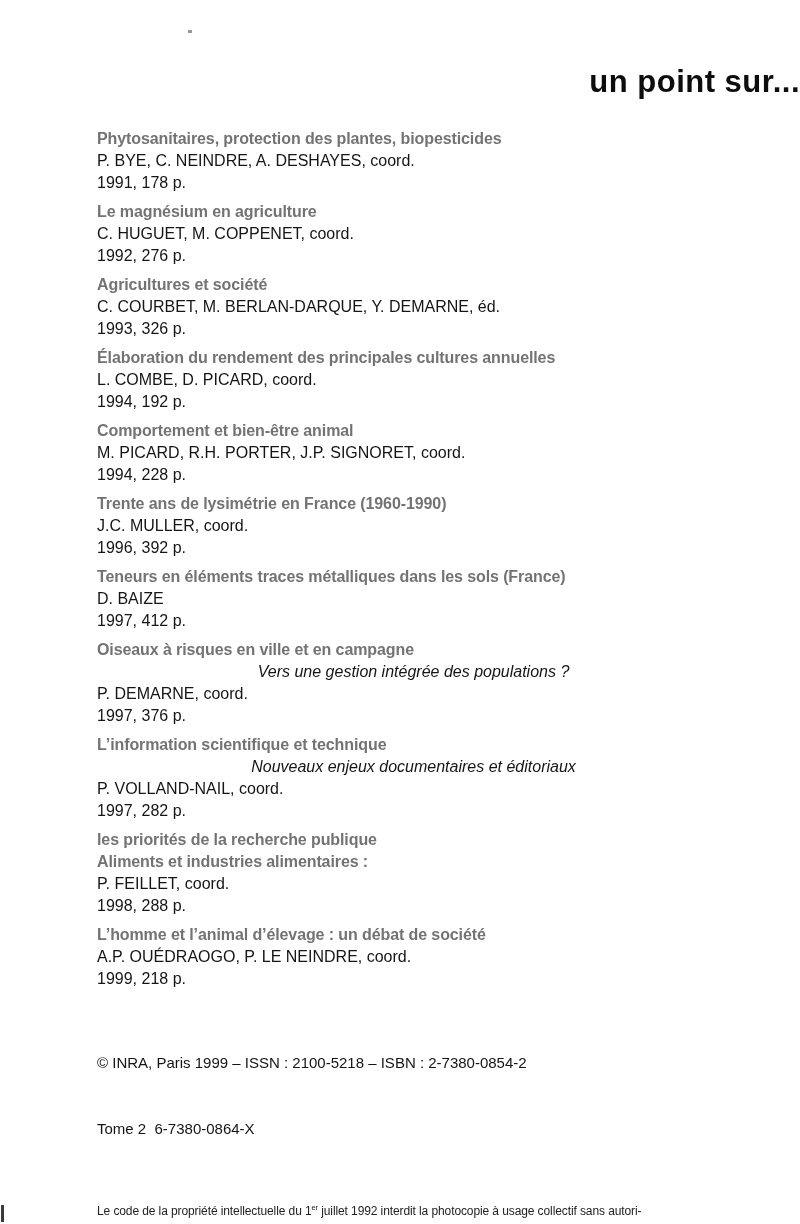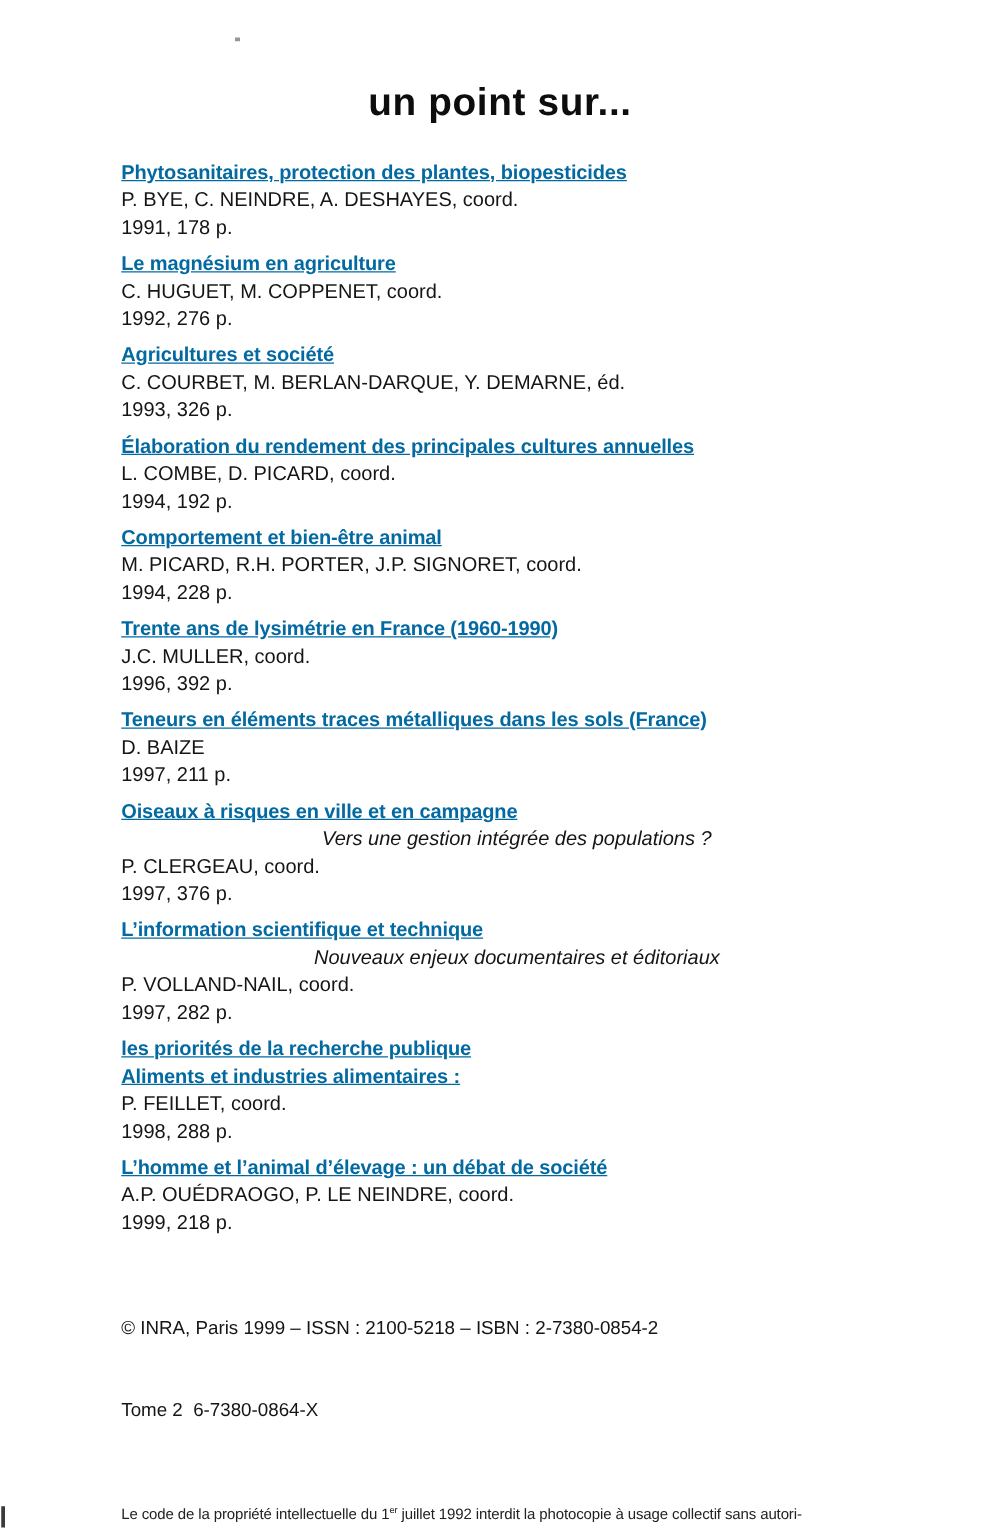--- a/index.html
+++ b/index.html
@@ -8,36 +8,36 @@
     width: 800px;
     height: 1224px;
     margin: 0 auto;
     background: #ffffff;
     color: #151515;
     font-family: "Liberation Sans", sans-serif;
     overflow: hidden;
   }
   .content { padding: 0 70px 0 97px; }
   .series-title {
-    text-align: center;
+    text-align: right;
     font-size: 31px;
     font-weight: bold;
     letter-spacing: 0.5px;
-    margin: 16px;
-    padding-top: 48px;
+    margin: 0;
+    padding-top: 64px;
     line-height: 36px;
     margin-bottom: 28px;
     color: #0d0d0d;
   }
   .entry {
     font-size: 16px;
     line-height: 22px;
     margin-bottom: 7px;
   }
-  .etitle { font-weight: bold; color: #0369a1; letter-spacing: -0.1px; text-decoration: underline; }
+  .etitle { font-weight: bold; color: #737373; letter-spacing: -0.1px; }
   .esub   { font-style: italic; text-align: center; }
   .eline  { }
   .imprint {
     margin-top: 18px;
     font-size: 15px;
     line-height: 22px;
     white-space: pre-wrap;
   }
   .legal {
     margin-top: 13px;
@@ -97,27 +97,27 @@
 
     <div class="entry">
       <div class="etitle">Trente ans de lysimétrie en France (1960-1990)</div>
       <div class="eline">J.C. MULLER, coord.</div>
       <div class="eline">1996, 392 p.</div>
     </div>
 
     <div class="entry">
       <div class="etitle">Teneurs en éléments traces métalliques dans les sols (France)</div>
       <div class="eline">D. BAIZE</div>
-      <div class="eline">1997, 211 p.</div>
+      <div class="eline">1997, 412 p.</div>
     </div>
 
     <div class="entry">
       <div class="etitle">Oiseaux à risques en ville et en campagne</div>
       <div class="esub">Vers une gestion intégrée des populations ?</div>
-      <div class="eline">P. CLERGEAU, coord.</div>
+      <div class="eline">P. DEMARNE, coord.</div>
       <div class="eline">1997, 376 p.</div>
     </div>
 
     <div class="entry">
       <div class="etitle">L’information scientifique et technique</div>
       <div class="esub">Nouveaux enjeux documentaires et éditoriaux</div>
       <div class="eline">P. VOLLAND-NAIL, coord.</div>
       <div class="eline">1997, 282 p.</div>
     </div>
 

